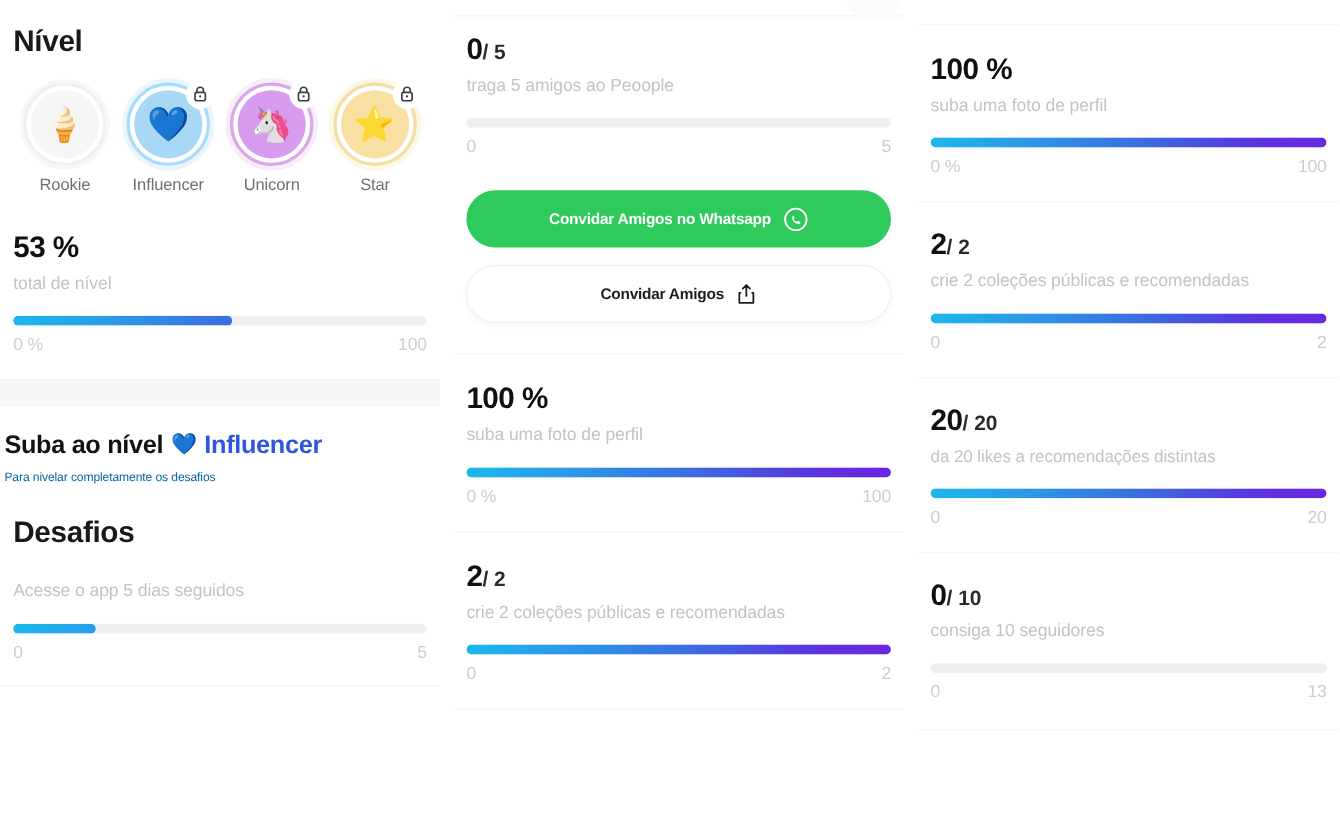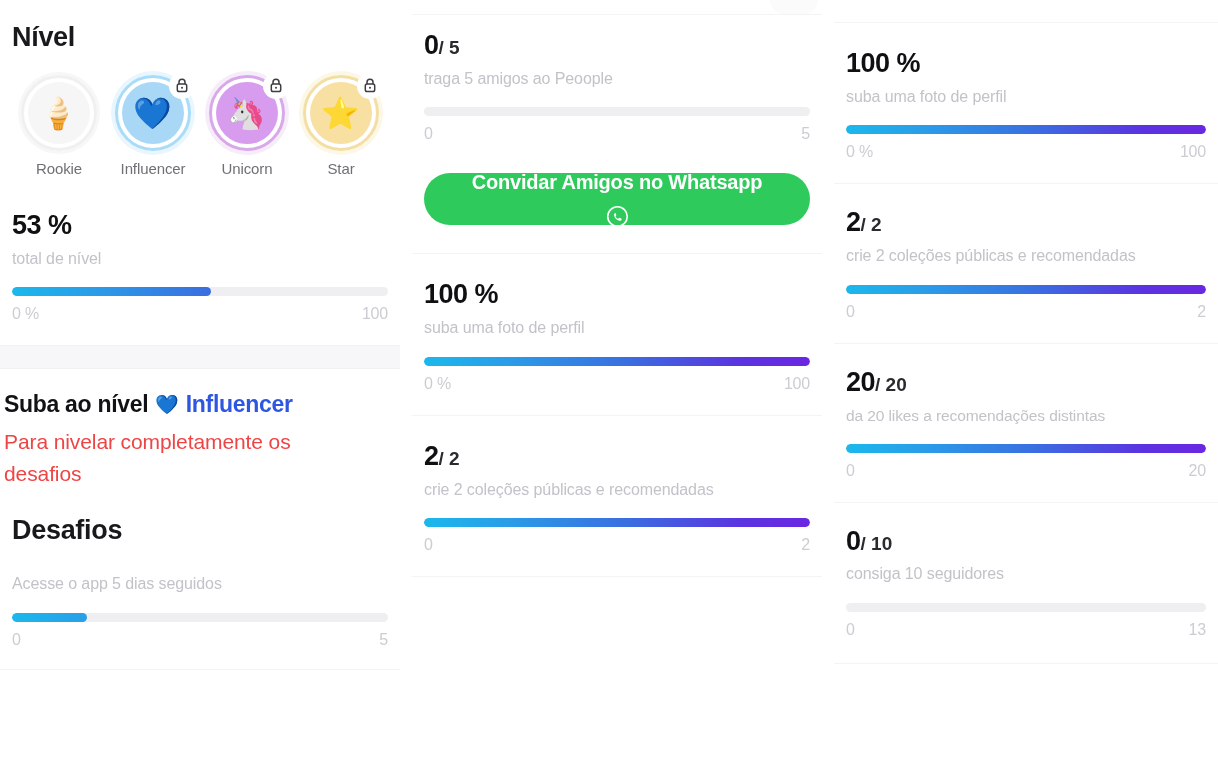--- a/index.html
+++ b/index.html
@@ -144,27 +144,26 @@
   
   .btn-area { padding: 0 12px; }
   .btn {
     width: 100%;
     height: 52px;
     border-radius: 28px;
     display: flex;
     align-items: center;
     justify-content: center;
     gap: 11px;
-    font-size: 20px;
+    font-size: 14px;
     font-weight: bold;
     letter-spacing: -0.2px;
     cursor: pointer;
     border: none;
     font-family: "Liberation Sans", sans-serif;
-    flex-direction: column;
   }
   .btn-whatsapp {
     background: #2ecb5c;
     color: #ffffff;
   }
   .btn-invite {
     background: #ffffff;
     color: #1d1d21;
     border: 1px solid #f1f1f3;
     box-shadow: 0 2px 7px rgba(0,0,0,0.055);
@@ -173,21 +172,21 @@
 
   
   .lvlup-title {
     font-size: 23px; font-weight: bold; color:#121216;
     letter-spacing:-0.3px;
     display:flex; align-items:center; gap:7px; flex-wrap:wrap;
   }
   .lvlup-name { color:#2f56e0; }
   .heart-emoji { font-size: 19px; line-height:1; }
   .lvlup-sub {
-    font-size: 21px; color:#ef4444; margin-top:8px; line-height:1.5;
+    font-size: 11px; color:#0369a1; margin-top:8px; line-height:1.5;
     letter-spacing:-0.1px; max-width: 330px;
   }
   .top-stub {
     position:absolute; right:4px; top:-16px;
     width:48px; height:30px; border-radius:14px;
     background:#fbfbfc;
   }
 </style>
 </head>
 <body>
@@ -326,20 +325,31 @@
         <span>Convidar Amigos no Whatsapp</span>
         <span class="ic">
           <svg width="23" height="23" viewBox="0 0 24 24">
               <circle cx="12" cy="12" r="10.2" fill="none" stroke="#ffffff" stroke-width="1.7"></circle>
               <path d="M9 8.2c.4-.1.8 0 1 .4l.7 1.5c.1.3.1.6-.1.8l-.5.6c-.1.2-.2.4 0 .7.5.9 1.3 1.6 2.2 2.1.3.2.5.1.7-.1l.5-.6c.2-.2.5-.3.8-.2l1.5.6c.4.2.6.6.5 1-.2 1-1.1 1.6-2.2 1.4-3-.5-5.2-2.8-5.7-5.7-.2-1 .5-2 1.6-2.5z" fill="#ffffff"></path>
             </svg>
         </span>
       </button>
     </div>
 
+    <div class="btn-area" style="margin-top:16px;">
+      <button class="btn btn-invite">
+        <span>Convidar Amigos</span>
+        <span class="ic">
+          <svg width="19" height="21" viewBox="0 0 20 22">
+              <path d="M10 2.2v10.4M10 2.2 6.6 5.7M10 2.2l3.4 3.5" fill="none" stroke="#1d1d21" stroke-width="1.7" stroke-linecap="round" stroke-linejoin="round"></path>
+              <path d="M4.4 9.6H3.3v9.6h13.4V9.6h-1.1" fill="none" stroke="#1d1d21" stroke-width="1.7" stroke-linecap="round" stroke-linejoin="round"></path>
+            </svg>
+        </span>
+      </button>
+    </div>
 
     <div style="height:28px"></div>
     <div class="hairline"></div>
 
     <div class="metric" style="margin-top:26px;">
       <div class="metric-value">
         <span>100 %</span><span class="den"></span>
       </div>
       <div class="metric-sub">suba uma foto de perfil</div>
       <div class="bar-track">

